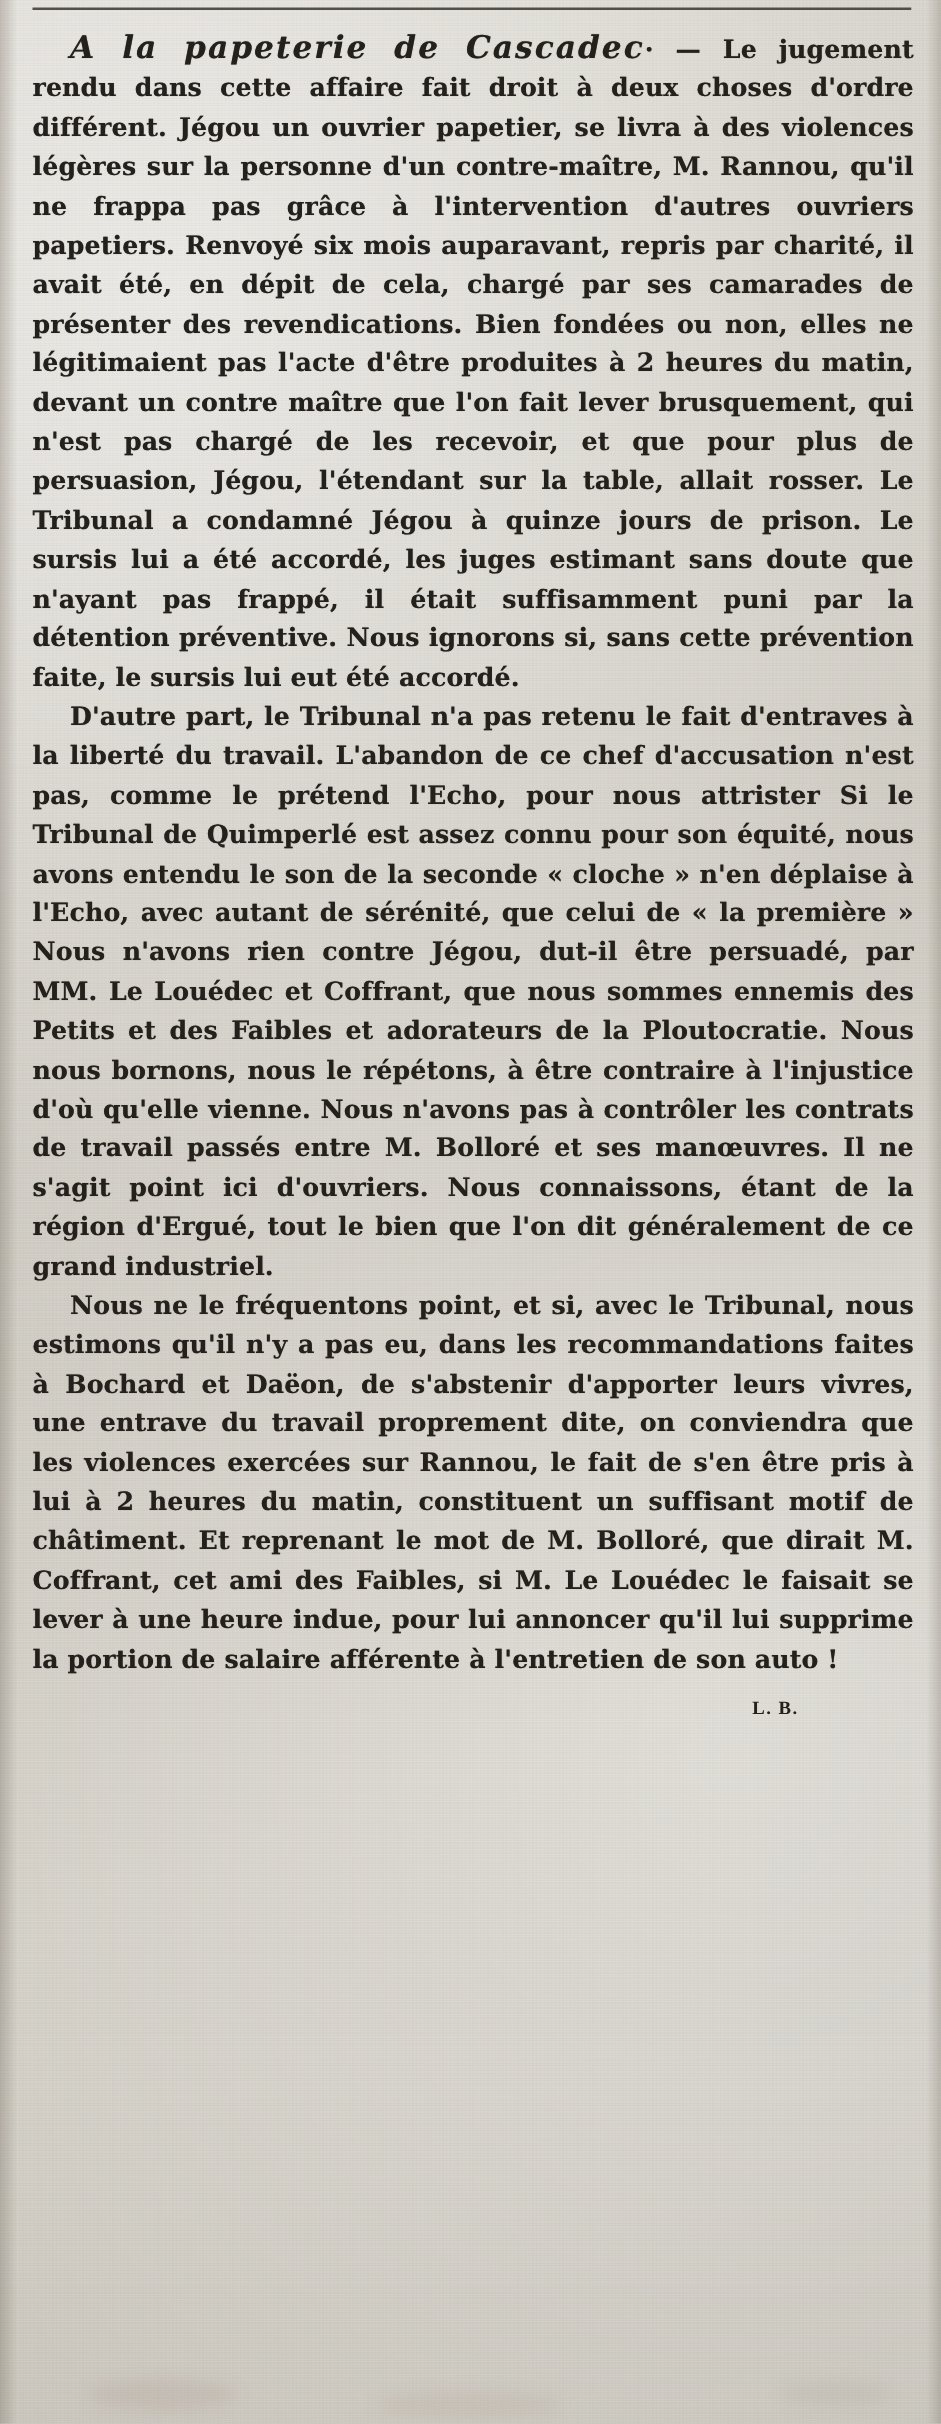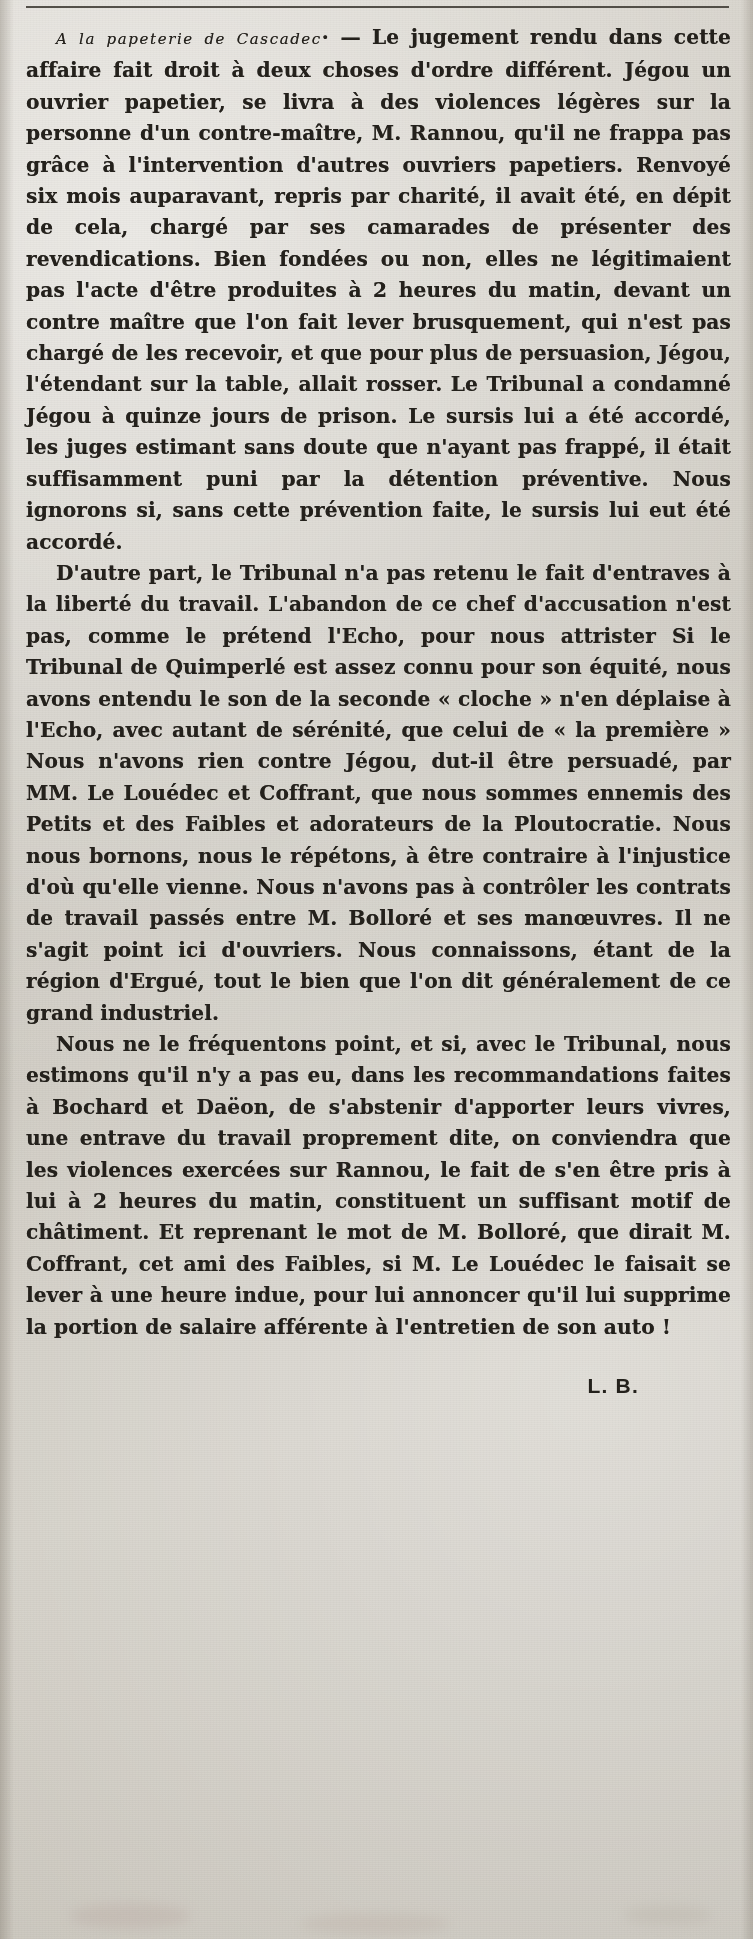--- a/index.html
+++ b/index.html
@@ -61,36 +61,36 @@
     text-justify: inter-word;
     letter-spacing: 0.1px;
     text-shadow: 0 0 0.6px rgba(20,18,14,0.55);
   }
   p .ind {
     display: inline-block;
     width: 30px;
   }
   .headword {
     font-style: italic;
-    font-weight: 400;
+    font-weight: 700;
     letter-spacing: 1.6px;
-    font-size: 15px;
+    font-size: 25px;
   }
   .ital {
     font-weight: 700;
   }
   .signature {
-    margin-top: 31px;
+    margin-top: 16px;
     text-align: right;
     padding-right: 92px;
     font-weight: 700;
-    font-size: 21px;
+    font-size: 15px;
     color: #24211c;
     letter-spacing: 1.2px;
-    font-family: Liberation Sans, sans-serif;
+    font-family: Liberation Serif, serif;
   }
   .smudge {
     position: absolute;
     z-index: 1;
     border-radius: 50%;
     filter: blur(6px);
     opacity: 0.35;
   }
   .smudge.s1 { left: 70px;  bottom: 10px; width: 120px; height: 26px; background: #b9a9a2; }
   .smudge.s2 { left: 300px; bottom: 4px;  width: 150px; height: 22px; background: #bdb0a6; }

